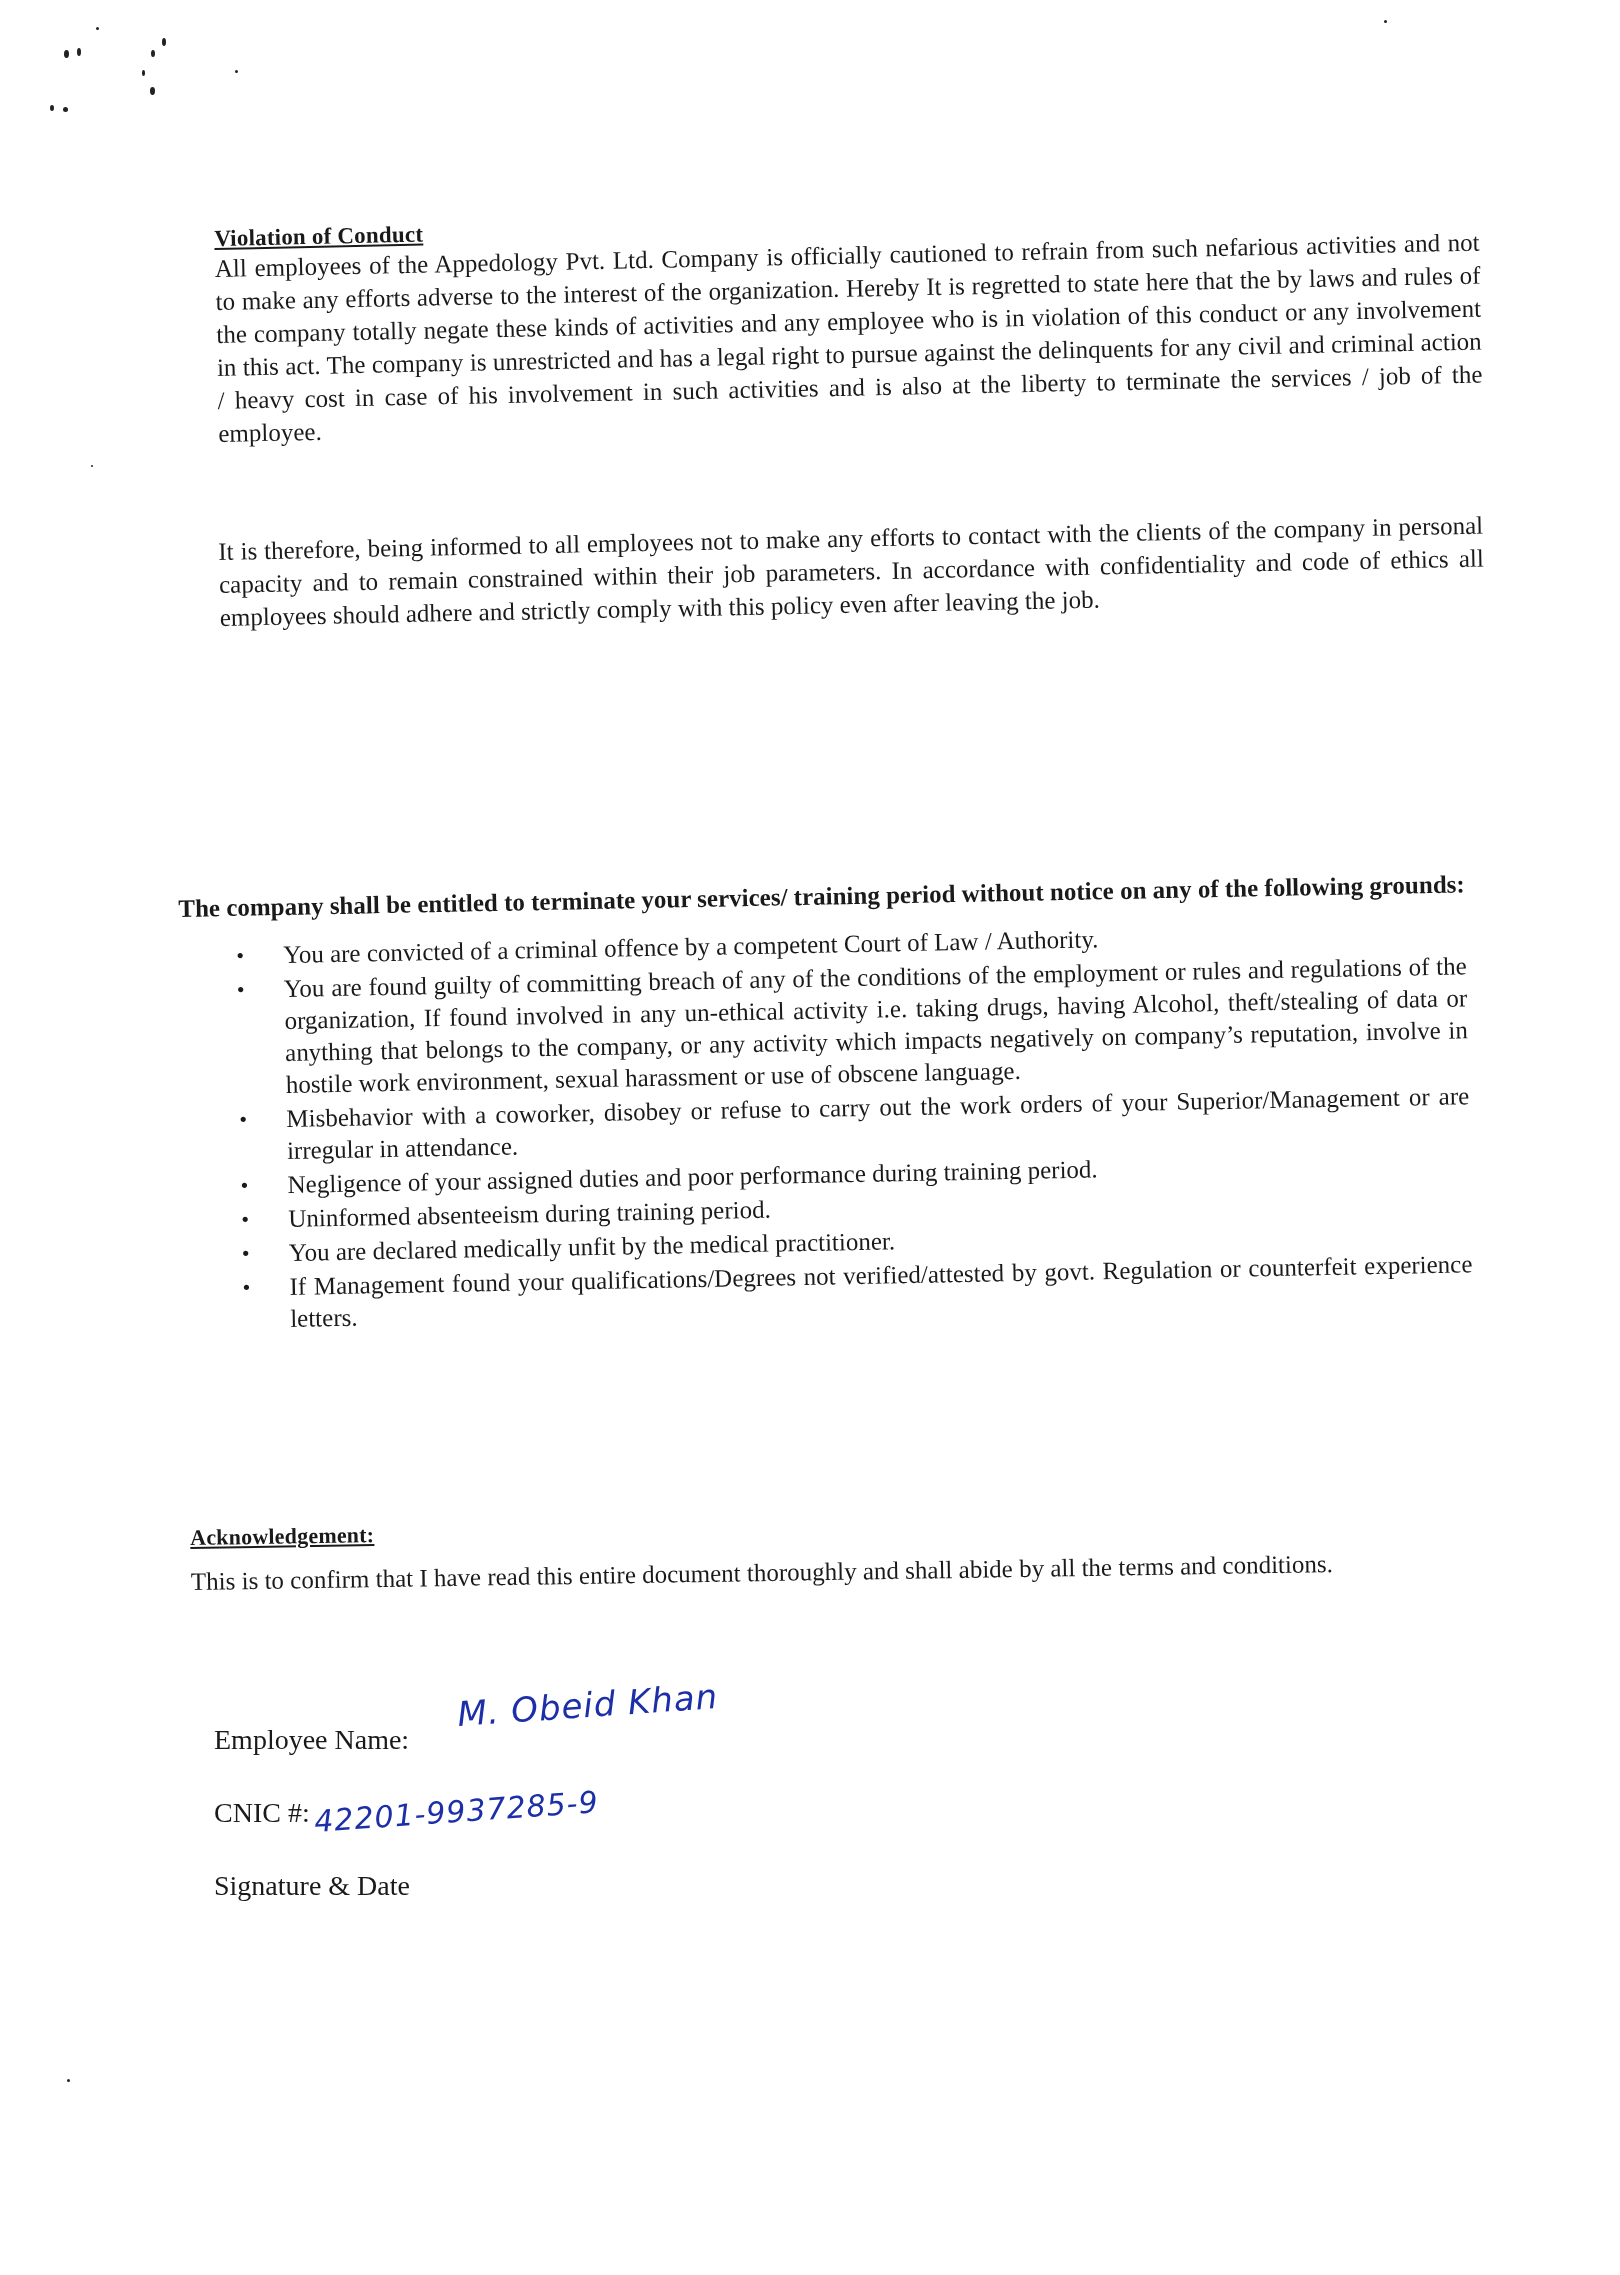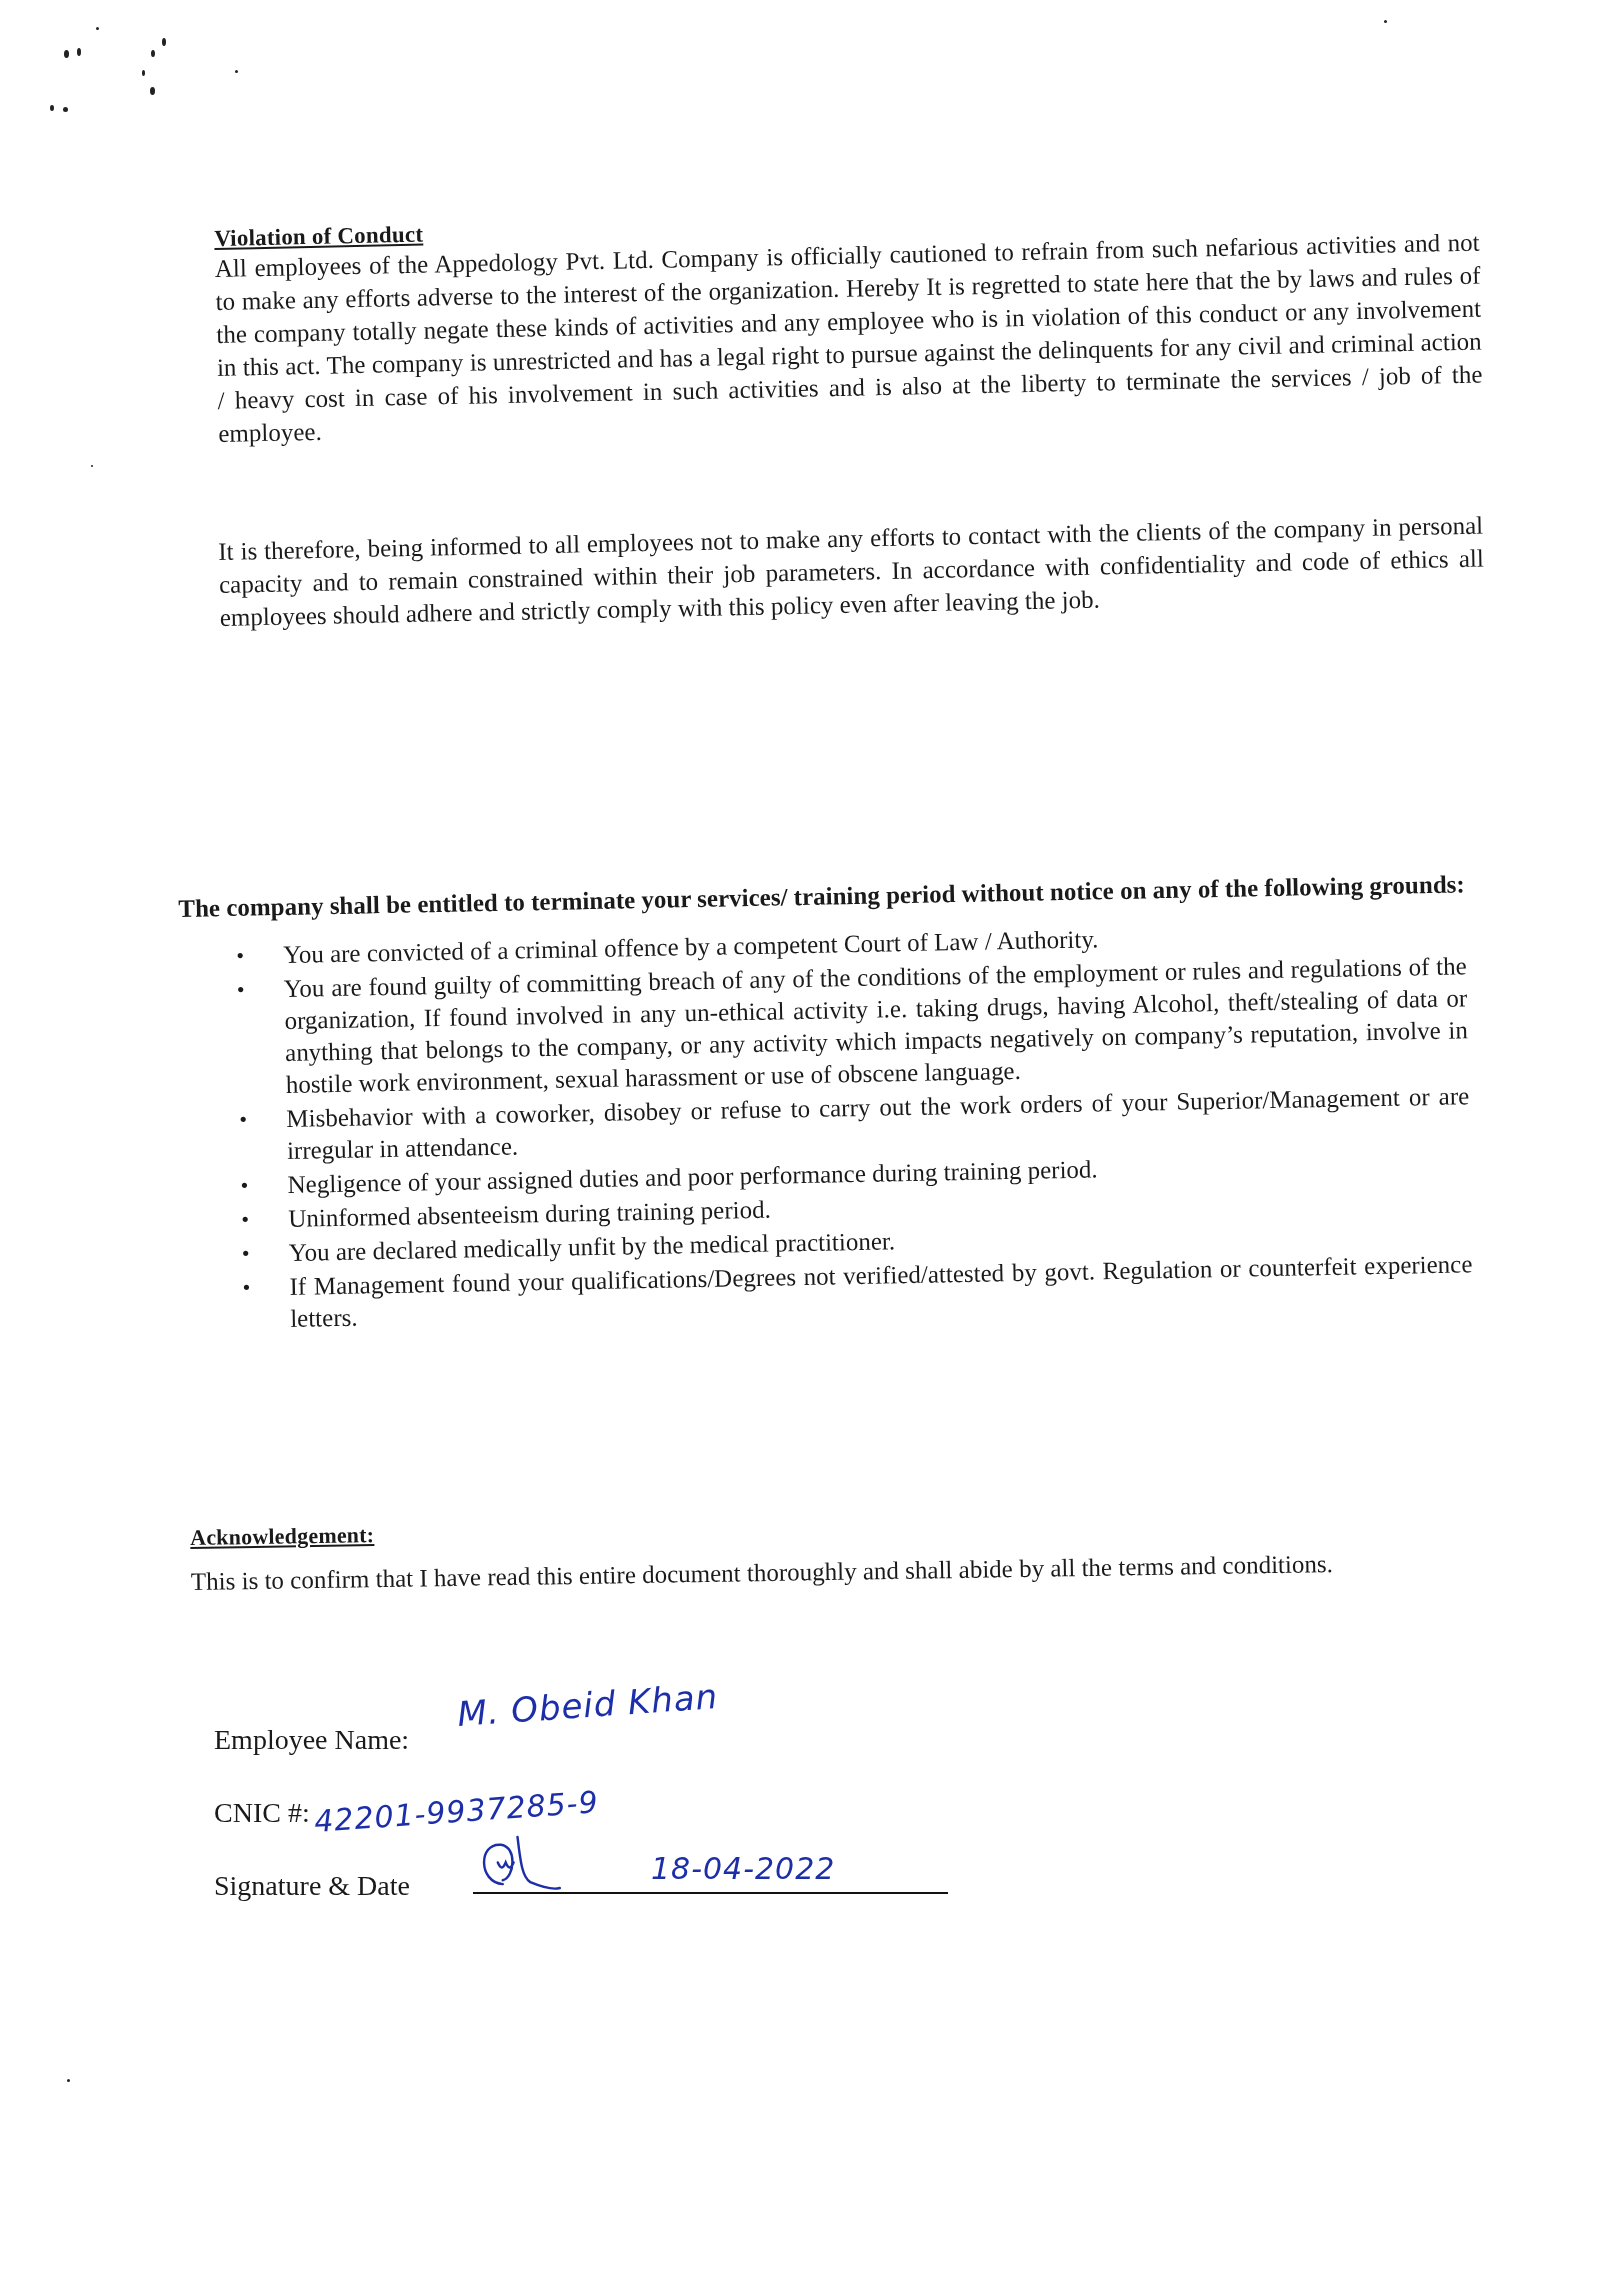--- a/index.html
+++ b/index.html
@@ -85,22 +85,16 @@
     <div class="field">
       <span class="lbl">Employee Name:</span>
       <span class="hand hand-name">M. Obeid Khan</span>
     </div>
     <div class="field">
       <span class="lbl">CNIC #:</span>
       <span class="hand hand-cnic">42201-9937285-9</span>
     </div>
     <div class="field">
       <span class="lbl">Signature &amp; Date</span>
-      <div class="sigline">
-        <svg class="sig-mark" viewBox="0 0 90 60">
-          <path d="M30 52 C5 50 5 10 28 12 C45 14 42 45 30 48 M25 30 q4 10 8 0 q4 10 8 0 M45 4 C48 30 50 45 58 50 C70 55 80 58 88 56" fill="none" stroke="#1d2fa8" stroke-width="2.5" stroke-linecap="round"></path>
-        </svg>
-        <span class="hand sig-date">18-04-2022</span>
-      </div>
     </div>
   </section>
 </div>
 
 
 </body></html>

